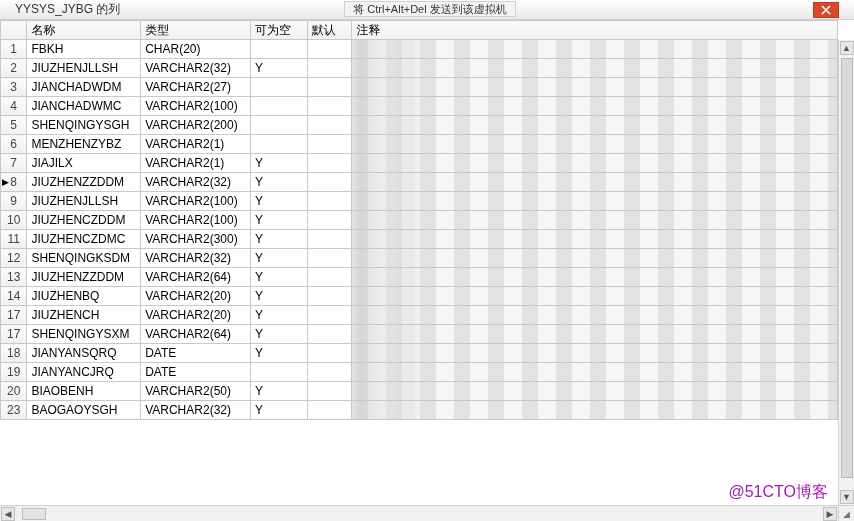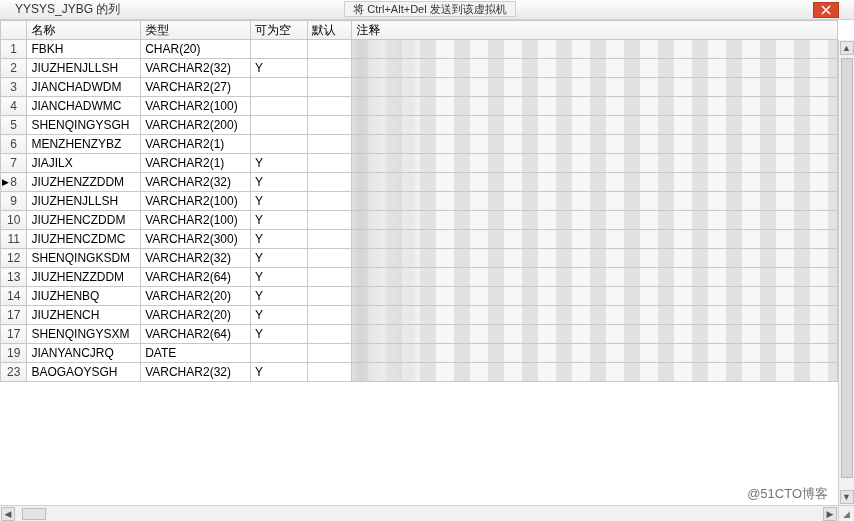--- a/index.html
+++ b/index.html
@@ -88,21 +88,21 @@
       linear-gradient(to right, rgba(255,255,255,0) 0, rgba(200,200,200,0.5) 8px, rgba(230,230,230,0.6) 30px, rgba(210,210,210,0.4) 60px, rgba(255,255,255,0) 70px),
       repeating-linear-gradient( to right, rgba(190,190,190,0.45) 0 16px, rgba(220,220,220,0.25) 16px 34px);
     filter: blur(0.6px);
   }
 
   .watermark {
     position:absolute; right:16px; bottom:6px; font-size:15px; color:#bbb;
     font-style:italic; pointer-events:none; letter-spacing:0.5px;
   }
   .watermark2 {
-    position:absolute; right:22px; bottom:18px; font-size:13px; color:#737373;
+    position:absolute; right:22px; bottom:18px; font-size:16px; color:#a21caf;
     pointer-events:none; background:rgba(255,255,255,0.35); padding:0 4px;
   }
 </style>
 </head>
 <body>
 
 <div class="titlebar">
   <span>YYSYS_JYBG 的列</span>
   <div class="center">
     <span>将 Ctrl+Alt+Del 发送到该虚拟机</span>
@@ -258,24 +258,40 @@
         </tr>
         <tr>
           <td class="rownum">17</td>
           <td>SHENQINGYSXM</td>
           <td>VARCHAR2(64)</td>
           <td>Y</td>
           <td></td>
           <td class="comment"></td>
         </tr>
         <tr>
+          <td class="rownum">18</td>
+          <td>JIANYANSQRQ</td>
+          <td>DATE</td>
+          <td>Y</td>
+          <td></td>
+          <td class="comment"></td>
+        </tr>
+        <tr>
           <td class="rownum">19</td>
           <td>JIANYANCJRQ</td>
           <td>DATE</td>
           <td></td>
+          <td></td>
+          <td class="comment"></td>
+        </tr>
+        <tr>
+          <td class="rownum">20</td>
+          <td>BIAOBENH</td>
+          <td>VARCHAR2(50)</td>
+          <td>Y</td>
           <td></td>
           <td class="comment"></td>
         </tr>
         <tr>
           <td class="rownum">23</td>
           <td>BAOGAOYSGH</td>
           <td>VARCHAR2(32)</td>
           <td>Y</td>
           <td></td>
           <td class="comment"></td>

